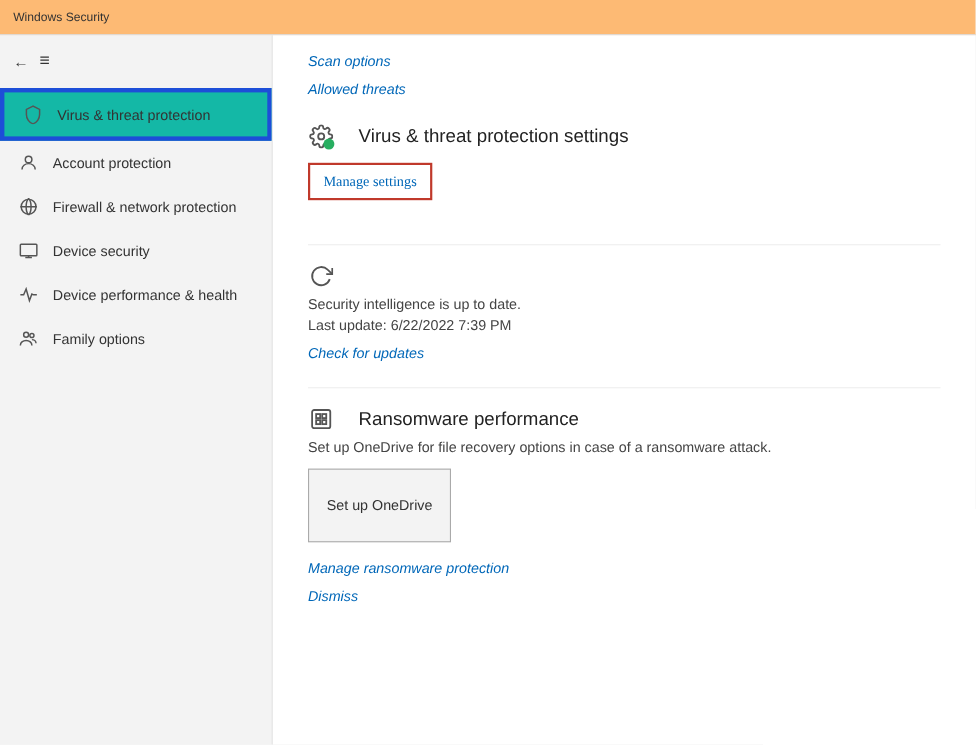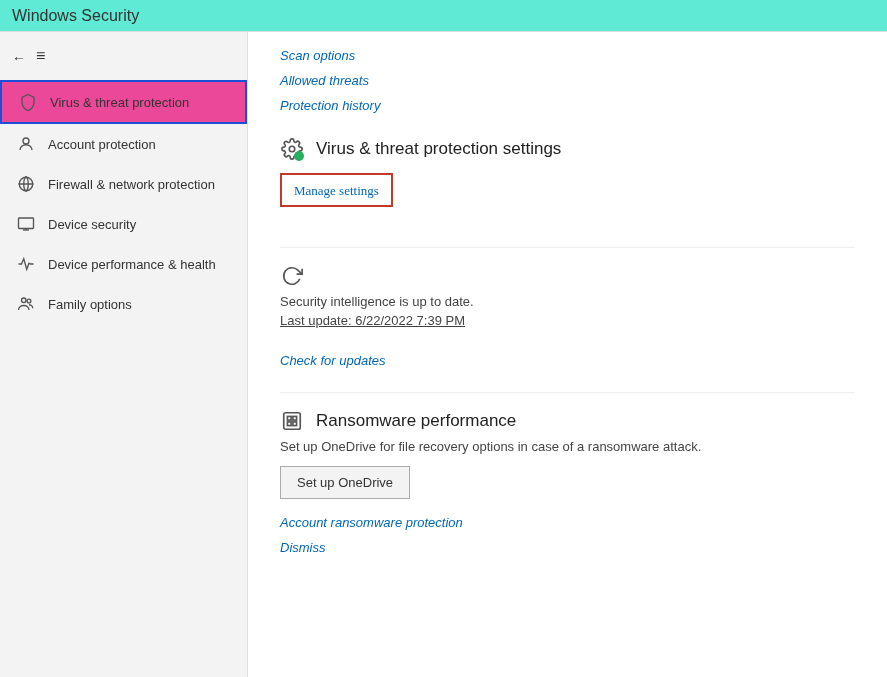--- a/index.html
+++ b/index.html
@@ -8,23 +8,23 @@
       background: #f3f3f3;
       width: 887px;
       height: 677px;
       overflow: hidden;
       display: flex;
       flex-direction: column;
     }
 
     
     .title-bar {
-      background: #5eead4;
+      background: #fdba74;
       padding: 8px 12px;
-      font-size: 16px;
+      font-size: 11px;
       color: #333;
       border-bottom: 1px solid #ddd;
       display: flex;
       align-items: center;
       gap: 8px;
       height: 32px;
     }
 
     
     .app-body {
@@ -68,22 +68,22 @@
       align-items: center;
       gap: 12px;
       padding: 10px 16px;
       cursor: pointer;
       font-size: 13px;
       color: #333;
       min-height: 40px;
     }
 
     .sidebar-item.active {
-      background: #ec4899;
-      border: 2px solid #1d4ed8;
+      background: #14b8a6;
+      border: 4px solid #1d4ed8;
       font-weight: 400;
     }
 
     .sidebar-item .icon {
       width: 20px;
       height: 20px;
       display: flex;
       align-items: center;
       justify-content: center;
       flex-shrink: 0;
@@ -114,21 +114,21 @@
     }
 
     
     .section-block {
       margin-bottom: 24px;
     }
 
     .section-header {
       display: flex;
       align-items: center;
-      gap: 12px;
+      gap: 22px;
       margin-bottom: 6px;
     }
 
     .section-icon {
       width: 24px;
       height: 24px;
       display: flex;
       align-items: center;
       justify-content: center;
       flex-shrink: 0;
@@ -144,22 +144,21 @@
     .section-desc {
       font-size: 13px;
       color: #444;
       margin-bottom: 4px;
       padding-left: 0;
     }
 
     .section-desc-sub {
       font-size: 13px;
       color: #444;
-      margin-bottom: 25px;
-      text-decoration: underline;
+      margin-bottom: 10px;
     }
 
     
     .manage-settings-box {
       border: 2px solid #c0392b;
       display: inline-block;
       padding: 6px 12px;
       margin-top: 6px;
       margin-bottom: 16px;
       font-family: Liberation Serif, serif;
@@ -176,21 +175,21 @@
     .divider {
       border: none;
       border-top: 1px solid #eee;
       margin: 16px 0;
     }
 
     
     .btn-onedrive {
       background: #f3f3f3;
       border: 1px solid #aaa;
-      padding: 8px 16px;
+      padding: 25px 16px;
       font-size: 13px;
       cursor: pointer;
       color: #333;
       margin-top: 8px;
       margin-bottom: 16px;
     }
 
     
     .status-dot {
       width: 10px;
@@ -279,21 +278,20 @@
       </span>
       <span>Family options</span>
     </div>
   </div>
 
   <div class="main-content">
 
     <div class="links-section">
       <a class="content-link">Scan options</a>
       <a class="content-link">Allowed threats</a>
-      <a class="content-link">Protection history</a>
     </div>
 
     <div class="section-block">
       <div class="section-header">
         <span class="section-icon">
           <svg width="22" height="22" viewBox="0 0 24 24" fill="none" stroke="#555" stroke-width="1.8">
             <circle cx="12" cy="12" r="3"></circle>
             <path d="M19.4 15a1.65 1.65 0 00.33 1.82l.06.06a2 2 0 010 2.83 2 2 0 01-2.83 0l-.06-.06a1.65 1.65 0 00-1.82-.33 1.65 1.65 0 00-1 1.51V21a2 2 0 01-4 0v-.09A1.65 1.65 0 009 19.4a1.65 1.65 0 00-1.82.33l-.06.06a2 2 0 01-2.83-2.83l.06-.06A1.65 1.65 0 004.68 15a1.65 1.65 0 00-1.51-1H3a2 2 0 010-4h.09A1.65 1.65 0 004.6 9a1.65 1.65 0 00-.33-1.82l-.06-.06a2 2 0 012.83-2.83l.06.06A1.65 1.65 0 009 4.68a1.65 1.65 0 001-1.51V3a2 2 0 014 0v.09a1.65 1.65 0 001 1.51 1.65 1.65 0 001.82-.33l.06-.06a2 2 0 012.83 2.83l-.06.06A1.65 1.65 0 0019.4 9a1.65 1.65 0 001.51 1H21a2 2 0 010 4h-.09a1.65 1.65 0 00-1.51 1z"></path>
           </svg>
           <span class="status-dot"></span>
@@ -332,18 +330,18 @@
             <rect x="13" y="7" width="4" height="4"></rect>
             <rect x="7" y="13" width="4" height="4"></rect>
             <rect x="13" y="13" width="4" height="4"></rect>
           </svg>
         </span>
         <span class="section-title">Ransomware performance</span>
       </div>
       <p class="section-desc">Set up OneDrive for file recovery options in case of a ransomware attack.</p>
       <button class="btn-onedrive">Set up OneDrive</button>
       <br>
-      <a class="content-link">Account ransomware protection</a>
+      <a class="content-link">Manage ransomware protection</a>
       <a class="content-link">Dismiss</a>
     </div>
 
   </div>
 </div>
 
 </body></html>

